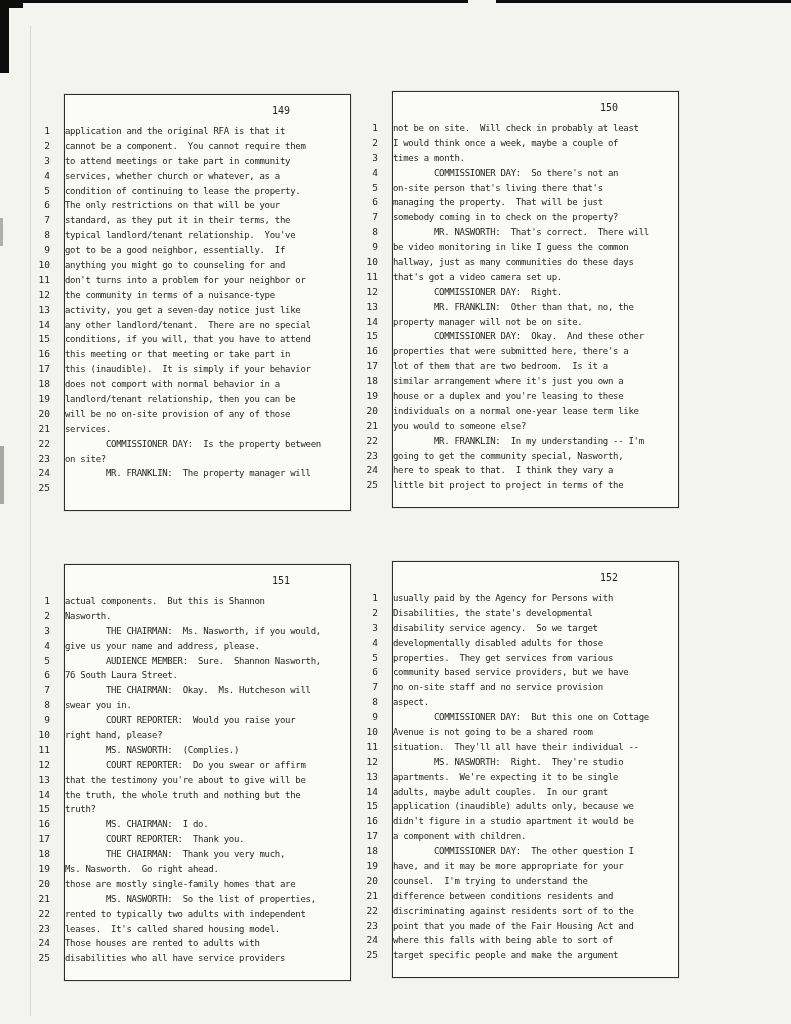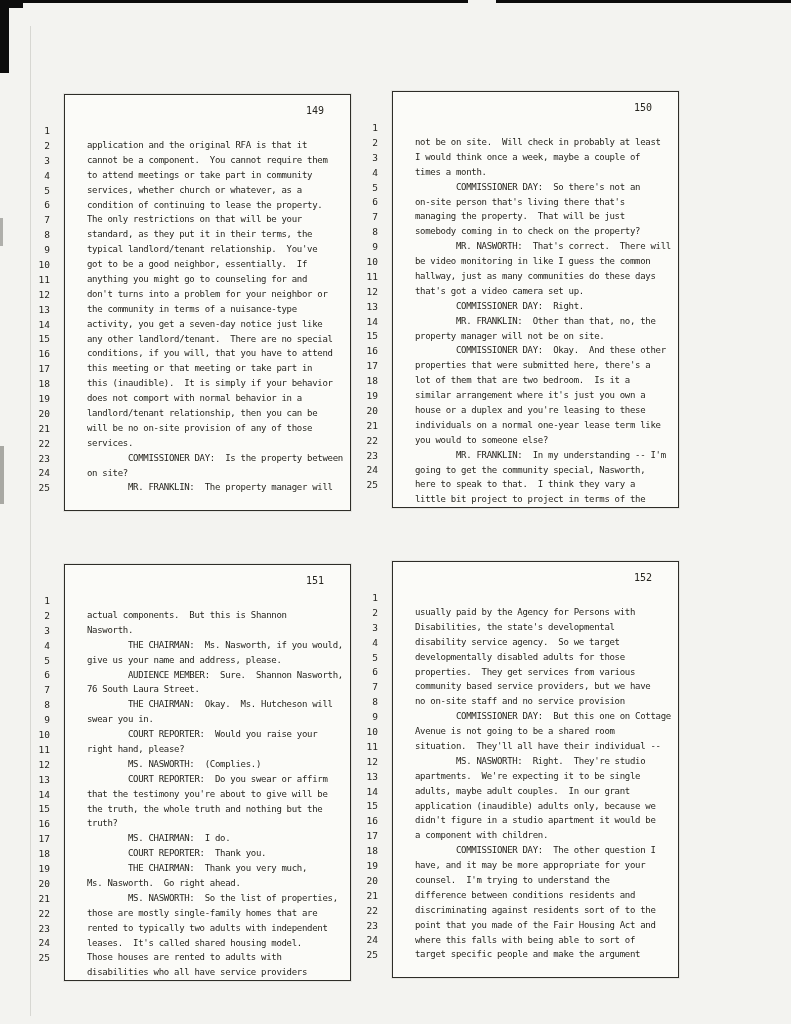--- a/index.html
+++ b/index.html
@@ -43,26 +43,25 @@
     border:1.5px solid #2e2d28;
     background:#fbfbf8;
     box-shadow:0 0 0 1px rgba(60,60,55,0.08);
     padding-top:8px;
     overflow:hidden;
   }
   .pagenum{
     height:15px;
     line-height:15px;
     text-align:right;
-    padding-right:26px;
+    padding-right:60px;
     font-size:10px;
   }
   .lines{
-    margin-top:20px;
-    padding-left:22px;
+    margin-top:6px;
   }
   .tline{
     height:14.9px;
     line-height:14.9px;
     font-size:9px;
     letter-spacing:-0.3px;
     white-space:pre;
   }
 </style>
 </head>
@@ -244,22 +243,22 @@
         <div class="tline">right hand, please?</div>
         <div class="tline">        MS. NASWORTH:  (Complies.)</div>
         <div class="tline">        COURT REPORTER:  Do you swear or affirm</div>
         <div class="tline">that the testimony you're about to give will be</div>
         <div class="tline">the truth, the whole truth and nothing but the</div>
         <div class="tline">truth?</div>
         <div class="tline">        MS. CHAIRMAN:  I do.</div>
         <div class="tline">        COURT REPORTER:  Thank you.</div>
         <div class="tline">        THE CHAIRMAN:  Thank you very much,</div>
         <div class="tline">Ms. Nasworth.  Go right ahead.</div>
+        <div class="tline">those are mostly single-family homes that are</div>
         <div class="tline">        MS. NASWORTH:  So the list of properties,</div>
-        <div class="tline">those are mostly single-family homes that are</div>
         <div class="tline">rented to typically two adults with independent</div>
         <div class="tline">leases.  It's called shared housing model.</div>
         <div class="tline">Those houses are rented to adults with</div>
         <div class="tline">disabilities who all have service providers</div>
       </div>
   </div>
 </div>
 
 <div class="page-cell" style="left:350px;top:561px;">
   <div class="gutter">
@@ -294,20 +293,21 @@
     <div class="pagenum">152</div>
     <div class="lines">
 
     <div class="tline">usually paid by the Agency for Persons with</div>
         <div class="tline">Disabilities, the state's developmental</div>
         <div class="tline">disability service agency.  So we target</div>
         <div class="tline">developmentally disabled adults for those</div>
         <div class="tline">properties.  They get services from various</div>
         <div class="tline">community based service providers, but we have</div>
         <div class="tline">no on-site staff and no service provision</div>
+        <div class="tline">aspect.</div>
         <div class="tline">        COMMISSIONER DAY:  But this one on Cottage</div>
         <div class="tline">Avenue is not going to be a shared room</div>
         <div class="tline">situation.  They'll all have their individual --</div>
         <div class="tline">        MS. NASWORTH:  Right.  They're studio</div>
         <div class="tline">apartments.  We're expecting it to be single</div>
         <div class="tline">adults, maybe adult couples.  In our grant</div>
         <div class="tline">application (inaudible) adults only, because we</div>
         <div class="tline">didn't figure in a studio apartment it would be</div>
         <div class="tline">a component with children.</div>
         <div class="tline">        COMMISSIONER DAY:  The other question I</div>

